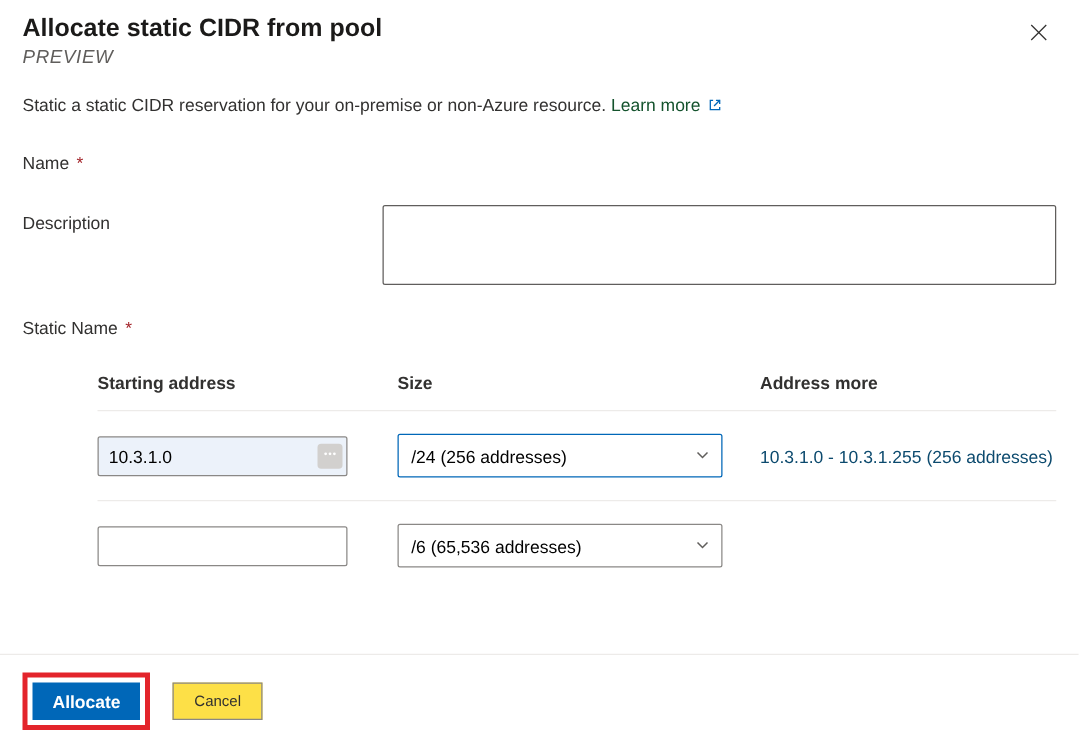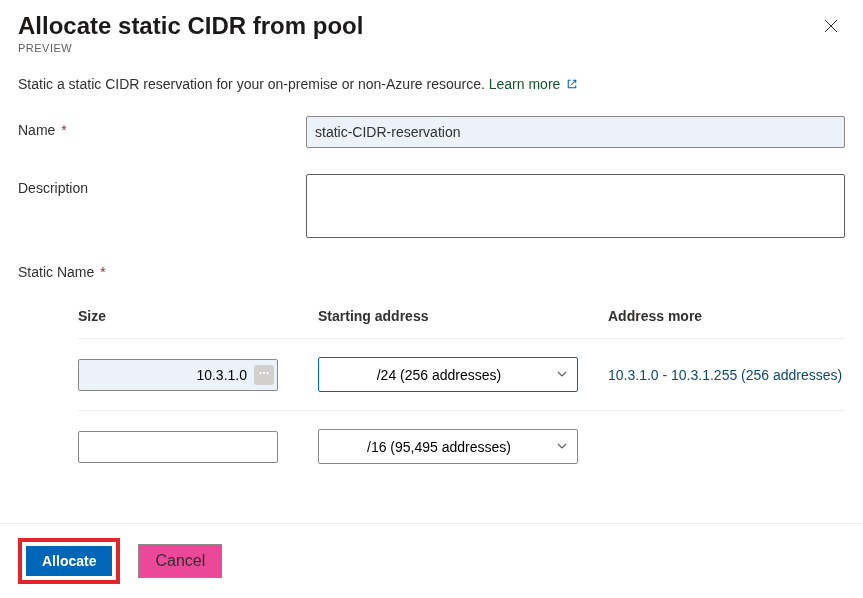--- a/index.html
+++ b/index.html
@@ -7,22 +7,22 @@
       font-family: "Segoe UI", -apple-system, sans-serif;
       font-size: 14px;
       color: #323130;
       background: #ffffff;
       width: 863px;
       height: 598px;
       position: relative;
     }
     .panel { padding: 12px 18px 0 18px; }
     .header-row { display: flex; justify-content: space-between; align-items: flex-start; }
-    .title { font-size: 24px; font-weight: 600; color: #1b1a19; margin-bottom: 2px; }
-    .preview-badge { font-size: 11px; color: #605e5c; letter-spacing: 0.5px; }
+    .title { font-size: 20px; font-weight: 600; color: #1b1a19; margin-bottom: 2px; }
+    .preview-badge { font-size: 15px; color: #605e5c; letter-spacing: 0.5px; font-style: italic; }
     .close-btn { background: none; border: none; cursor: pointer; padding: 6px; color: #323130; }
     .close-btn svg { width: 16px; height: 16px; }
     .intro { margin-top: 22px; color: #323130; }
     .learn-more { color: #14532d; text-decoration: none; }
     .ext-icon { width: 12px; height: 12px; vertical-align: -1px; margin-left: 2px; }
     .form { margin-top: 24px; }
     .field-row { display: flex; margin-bottom: 26px; gap: 13px; }
     .field-label { width: 275px; flex-shrink: 0; font-size: 14px; color: #323130; padding-top: 6px; }
     .req { color: #a4262c; margin-left: 2px; }
     .text-input, .textarea-input, .select-input {
@@ -58,40 +58,39 @@
     .th { font-weight: 600; font-size: 14px; color: #323130; }
     .trow { padding: 18px 0; border-bottom: 1px solid #edebe9; }
     .addr-wrap { position: relative; width: 200px; }
     .addr-input {
       width: 200px; height: 32px;
       border: 1px solid #8a8886;
       border-radius: 2px;
       padding: 6px 30px 6px 8px;
       font-size: 14px;
       font-family: inherit;
-      text-align: right;
     }
     .addr-filled { background: #ecf2fa; }
     .ellipsis-btn {
       position: absolute; right: 4px; top: 50%; transform: translateY(-50%);
       width: 20px; height: 20px;
       background: #d2d0ce; border: none; border-radius: 3px;
       cursor: pointer; color: #605e5c;
       display: flex; align-items: center; justify-content: center;
     }
     .select-wrap { position: relative; width: 260px; }
     .sel {
       width: 260px; height: 35px;
       border: 1px solid #8a8886;
       border-radius: 2px;
       padding: 6px 28px 6px 10px;
       font-size: 14px;
       background: #fff;
       cursor: pointer;
-      text-align: center;
+      text-align: left;
       font-family: inherit;
     }
     .sel-active { border: 1px solid #0067b8; }
     .chev {
       position: absolute; right: 10px; top: 50%; transform: translateY(-50%);
       pointer-events: none;
     }
     .chev svg { width: 12px; height: 12px; }
     .range-text { color: #0c4a6e; font-size: 14px; }
 
@@ -112,24 +111,24 @@
     .btn-primary {
       background: #0067b8; color: #fff;
       border: none;
       padding: 7px 16px;
       font-size: 14px;
       font-weight: 600;
       cursor: pointer;
       font-family: inherit;
     }
     .btn-secondary {
-      background: #ec4899; color: #323130;
+      background: #fde047; color: #323130;
       border: 1px solid #8a8886;
       padding: 7px 16px;
-      font-size: 16px;
+      font-size: 12px;
       cursor: pointer;
       font-family: inherit;
     }
   </style>
 </head>
 <body>
 
 <div class="panel">
   <div class="header-row">
     <div>
@@ -156,36 +155,35 @@
           </svg>
       </span>
     </a>
   </div>
 
   <div class="form">
     <div class="field-row">
       <div class="field-label">
         <span>Name</span><span class="req"> *</span>
       </div>
-      <input type="text" class="text-input name-input" value="static-CIDR-reservation" style="">
     </div>
 
     <div class="field-row">
       <div class="field-label">Description</div>
       <textarea class="textarea-input desc-input" style=""></textarea>
     </div>
 
     <div class="section-label">
       <span>Static Name</span><span class="req"> *</span>
     </div>
 
     <div class="cidr-table">
       <div class="thead">
+        <div class="th">Starting address</div>
         <div class="th">Size</div>
-        <div class="th">Starting address</div>
         <div class="th">Address more</div>
       </div>
 
       <div class="trow">
         <div class="addr-wrap">
           <input type="text" class="addr-input addr-filled" value="10.3.1.0" style="">
           <button class="ellipsis-btn">
             <span>
               <svg width="12" height="12" viewBox="0 0 12 12" fill="#ffffff">
                   <circle cx="2.5" cy="6" r="1.1"></circle>
@@ -207,21 +205,21 @@
         </div>
         <div class="range-text">10.3.1.0 - 10.3.1.255 (256 addresses)</div>
       </div>
 
       <div class="trow" style="border-bottom:none">
         <div class="addr-wrap">
           <input type="text" class="addr-input" value="" style="">
         </div>
         <div class="select-wrap">
           <button class="sel">
-            <span>/16 (95,495 addresses)</span>
+            <span>/6 (65,536 addresses)</span>
           </button>
           <span class="chev">
             <svg viewBox="0 0 12 12" fill="none" stroke="#605e5c" stroke-width="1.2">
                 <polyline points="2,4 6,8 10,4"></polyline>
               </svg>
           </span>
         </div>
         <div class="range-text"></div>
       </div>
     </div>

